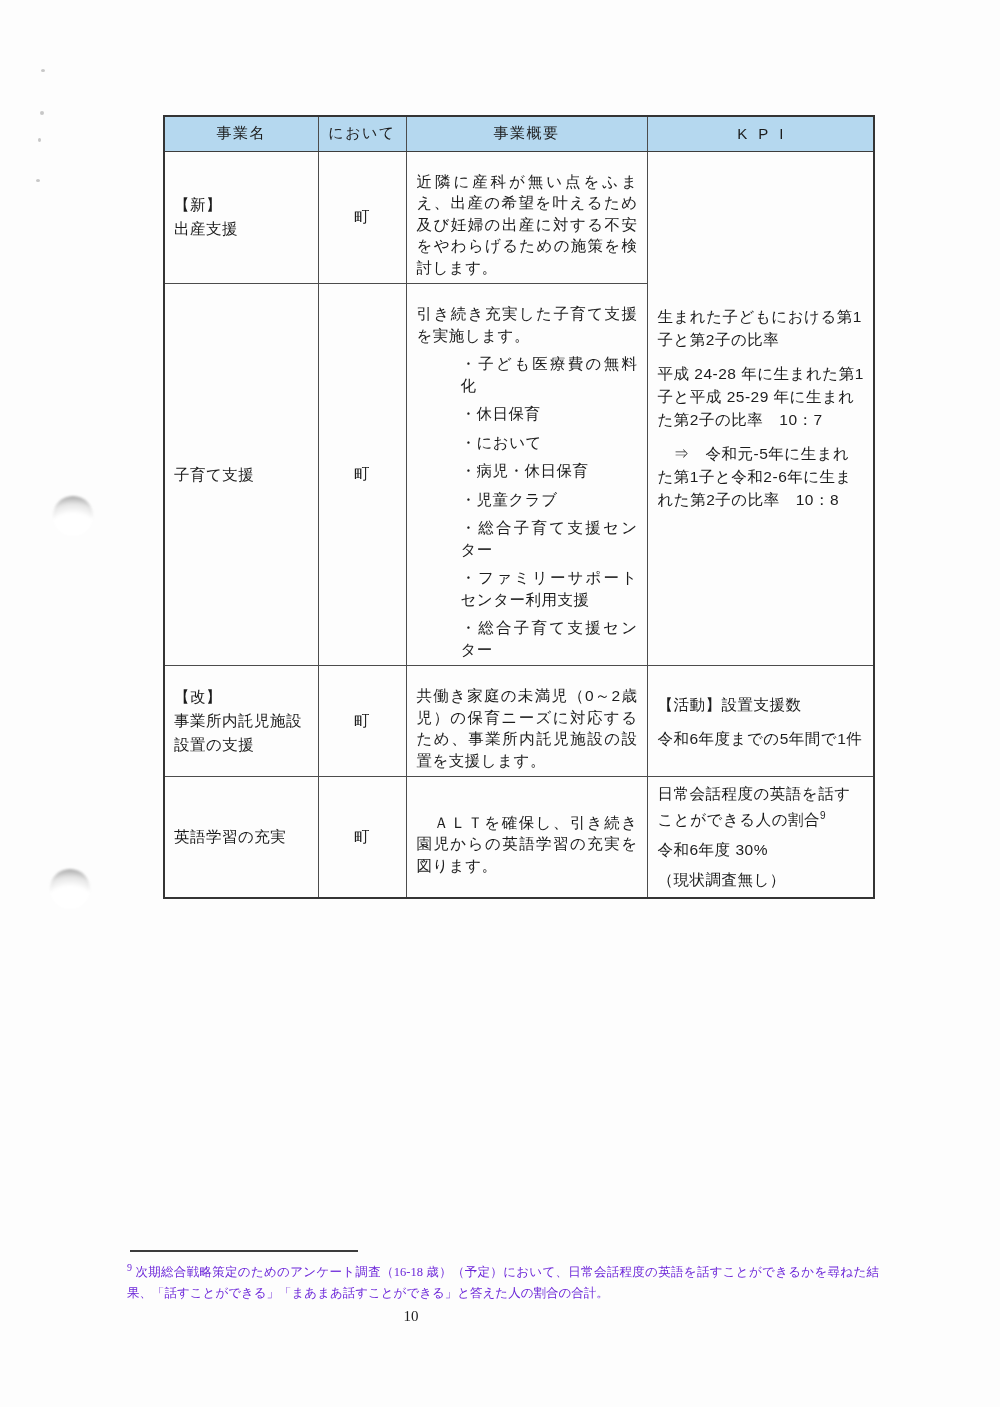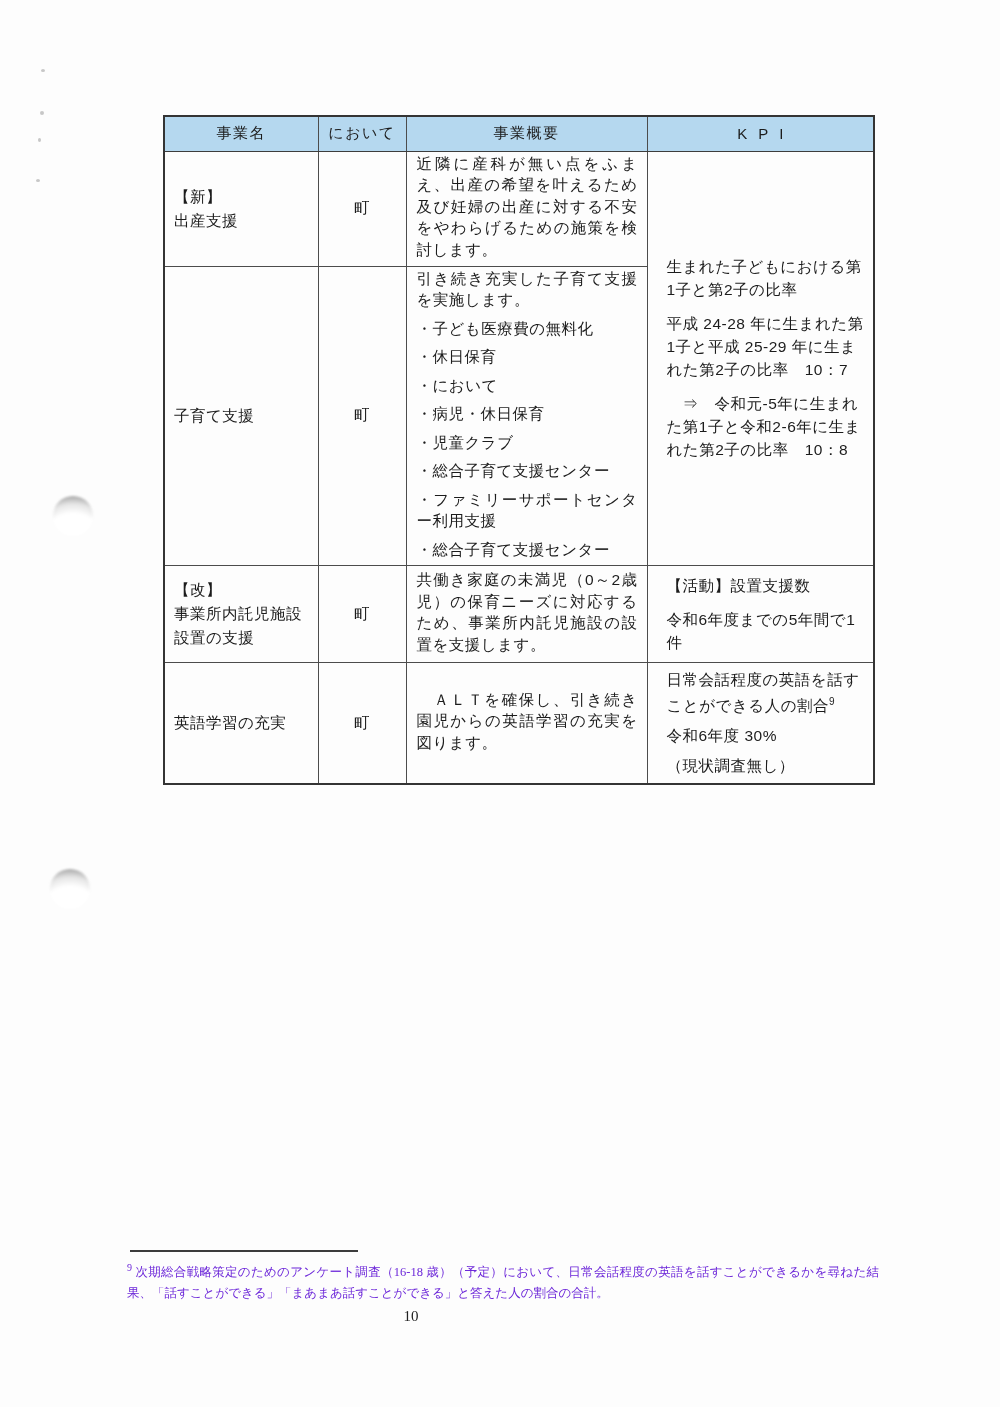--- a/index.html
+++ b/index.html
@@ -43,26 +43,26 @@
     border-bottom:1.5px solid #3d3d3d;
   }
   .kpi-table thead th.h-kpi { letter-spacing:11px; text-indent:11px; }
 
   td.c-name {
     padding:4px 6px 4px 9px; text-align:left;
     white-space:pre-line; line-height:24px;
   }
   td.c-entity { text-align:center; }
   td.c-overview {
-    padding:1px 9px 5px 10px; text-align:justify;
+    padding:19px 9px 5px 10px; text-align:justify;
     line-height:21.5px;
   }
-  td.c-overview p.li { margin-top:7px; }
+  td.c-overview p.li { margin-top:7px;margin-left:44px; }
   td.c-kpi {
-    padding:6px 8px 6px 19px; text-align:left;
+    padding:6px 8px 6px 10px; text-align:left;
     line-height:23px; vertical-align:middle;margin-top:40px;
   }
   td.c-kpi p + p { margin-top:11px; }
   td.c-kpi.tight { line-height:22px; }
   td.c-kpi.tight p + p { margin-top:8px; }
   sup.fn-ref { font-size:10px; vertical-align:super; letter-spacing:0; }
 
   tr.r1 { height:115px; }
   tr.r2 { height:293px; }
   tr.r3 { height:97px;  }

